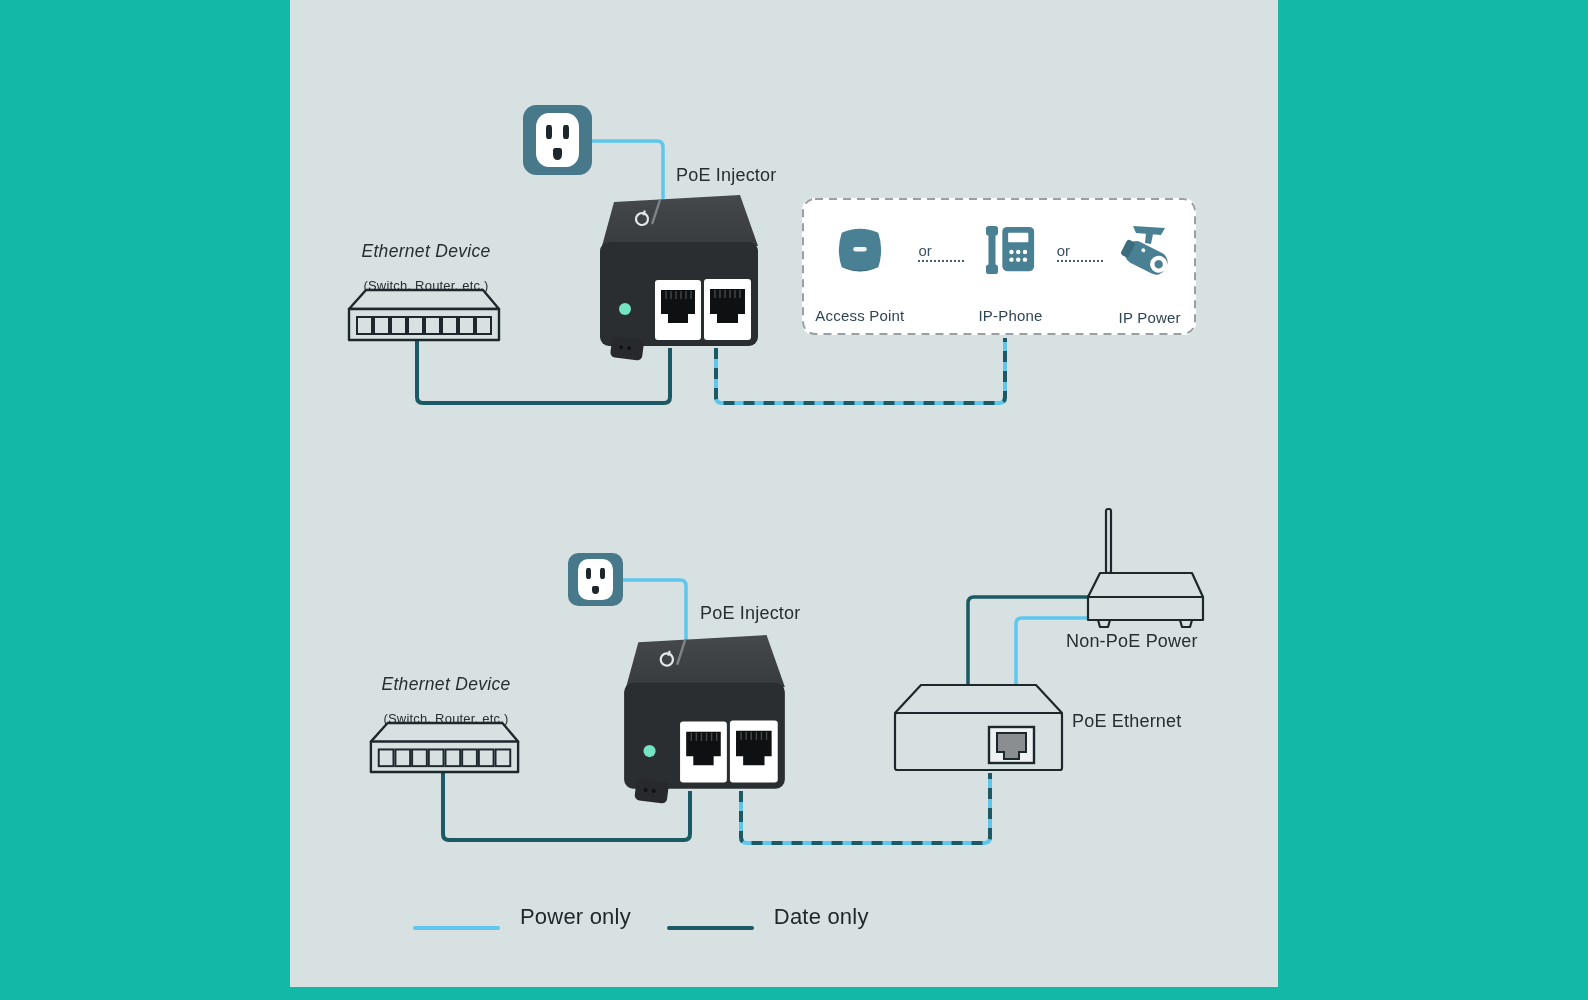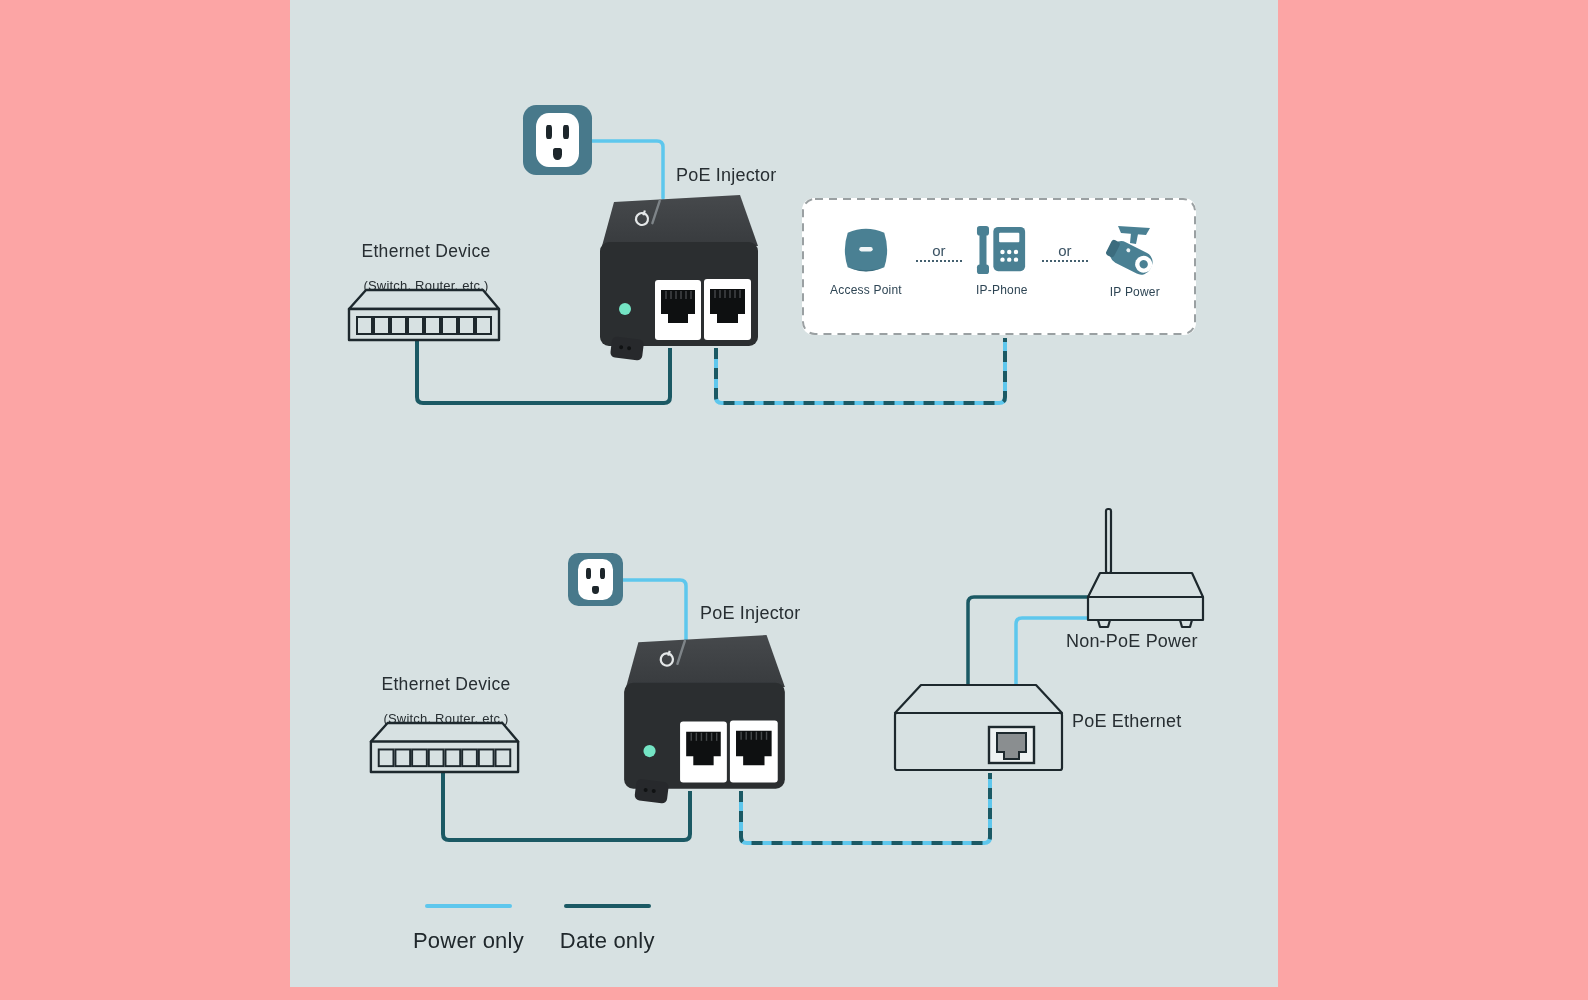--- a/index.html
+++ b/index.html
@@ -1,53 +1,53 @@
 <!DOCTYPE html>
 <html><head>
 <meta charset="utf-8">
 <style>
   html,body{margin:0;padding:0;background:#ffffff;}
   #screen{
     position:relative;width:1588px;height:1000px;overflow:hidden;
-    background:#fca5a5;
+    background:#14b8a6;
     font-family:"Liberation Sans","DejaVu Sans",sans-serif;
     -webkit-font-smoothing:antialiased;
   }
   .panel{position:absolute;left:290px;top:0;width:988px;height:987px;background:#d7e1e2;}
   .abs{position:absolute;}
   svg{display:block;overflow:visible;}
 
   
   .lbl{position:absolute;color:#272e32;font-size:18px;letter-spacing:.2px;white-space:nowrap;}
   .eth-label{position:absolute;width:190px;text-align:center;color:#272e32;}
-  .eth-label .t1{font-size:17.5px;letter-spacing:.3px;}
+  .eth-label .t1{font-size:17.5px;letter-spacing:.3px;font-style:italic;}
   .eth-label .t2{font-size:13px;margin-top:16px;letter-spacing:.2px;}
 
   
   .outlet{position:absolute;background:#48798b;border-radius:19%;}
   .outlet .face{position:absolute;left:19%;top:12%;width:62%;height:76%;background:#ffffff;border-radius:30%/26%;}
   .outlet .slot{position:absolute;top:21%;width:14%;height:27%;background:#1d262b;border-radius:28%;}
   .outlet .slot.l{left:23%;}
   .outlet .slot.r{right:23%;}
   .outlet .gnd{position:absolute;left:50%;bottom:13%;width:22%;height:22%;margin-left:-11%;
                background:#1d262b;border-radius:24% 24% 46% 46%;}
 
   
   .devbox{position:absolute;left:802px;top:198px;width:394px;height:137px;background:#ffffff;border-radius:12px;}
   .devbox .border-svg{position:absolute;left:0;top:0;}
   .devices-row{position:absolute;inset:0;display:flex;align-items:flex-start;justify-content:center;padding-top:26px;}
   .device{display:flex;flex-direction:column;align-items:center;gap:7px;}
-  .device .dlabel{font-size:12px;color:#2e4554;letter-spacing:.2px;white-space:nowrap;}
-  .or-sep{display:flex;flex-direction:column;align-items:center;margin:18px 14px 0 14px;}
+  .device .dlabel{font-size:15px;color:#2e4554;letter-spacing:.2px;white-space:nowrap;margin-top:24px;}
+  .or-sep{display:flex;flex-direction:column;margin:18px 14px 0 14px;}
   .or-sep .or-text{font-size:15px;color:#3a5263;}
   .or-sep .or-dots{width:46px;border-top:2px dotted #44606f;margin-top:1px;}
 
   
   .legend{position:absolute;left:413px;top:904px;display:flex;align-items:center;gap:36px;}
-  .legend-item{display:flex;align-items:center;gap:20px;flex-direction:column;}
+  .legend-item{display:flex;align-items:flex-end;gap:20px;}
   .legend-label{font-size:22px;color:#20282c;letter-spacing:.2px;white-space:nowrap;}
   .swatch{width:87px;height:4px;border-radius:2px;}
   .swatch.power{background:#5ec7ed;}
   .swatch.data{background:#1b5964;}
   .swatch.datapower{background:repeating-linear-gradient(90deg,#1b5964 0 8px,#5ec7ed 8px 14px);}
 </style>
 </head>
 <body>
 
 <div id="screen">

